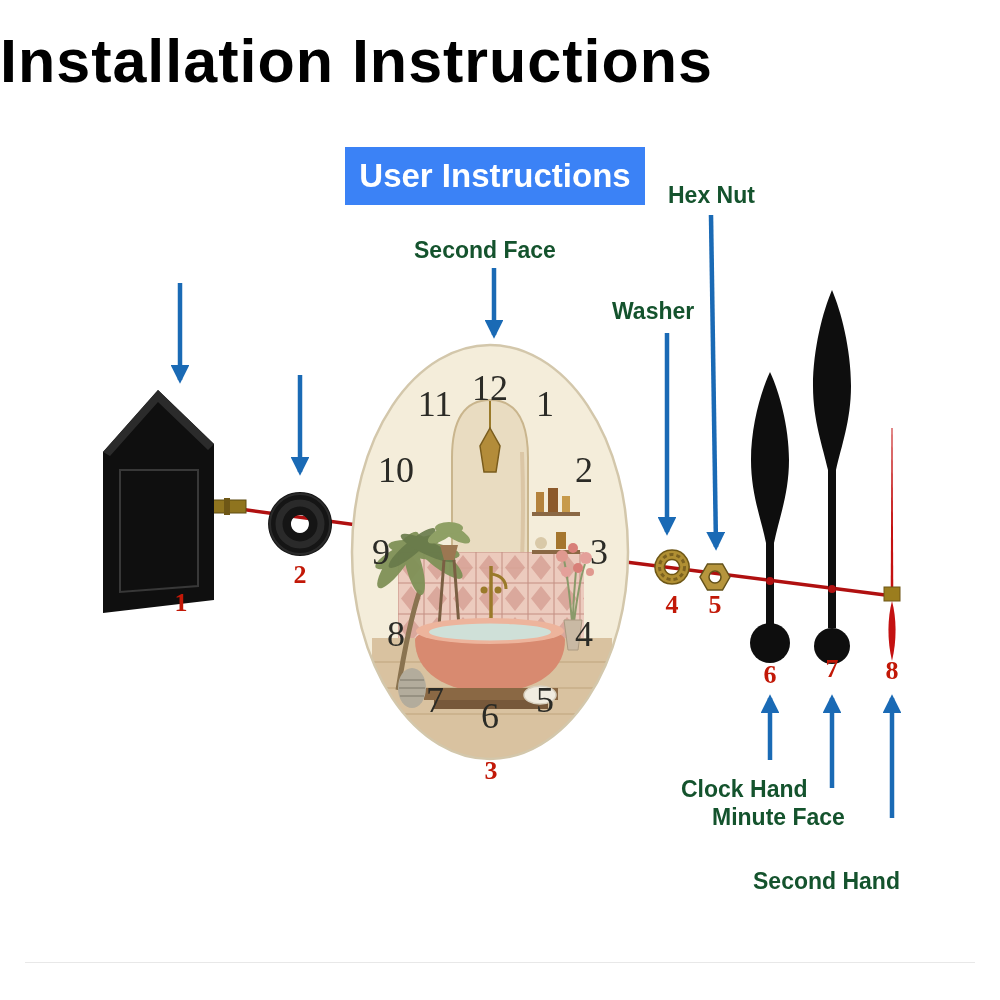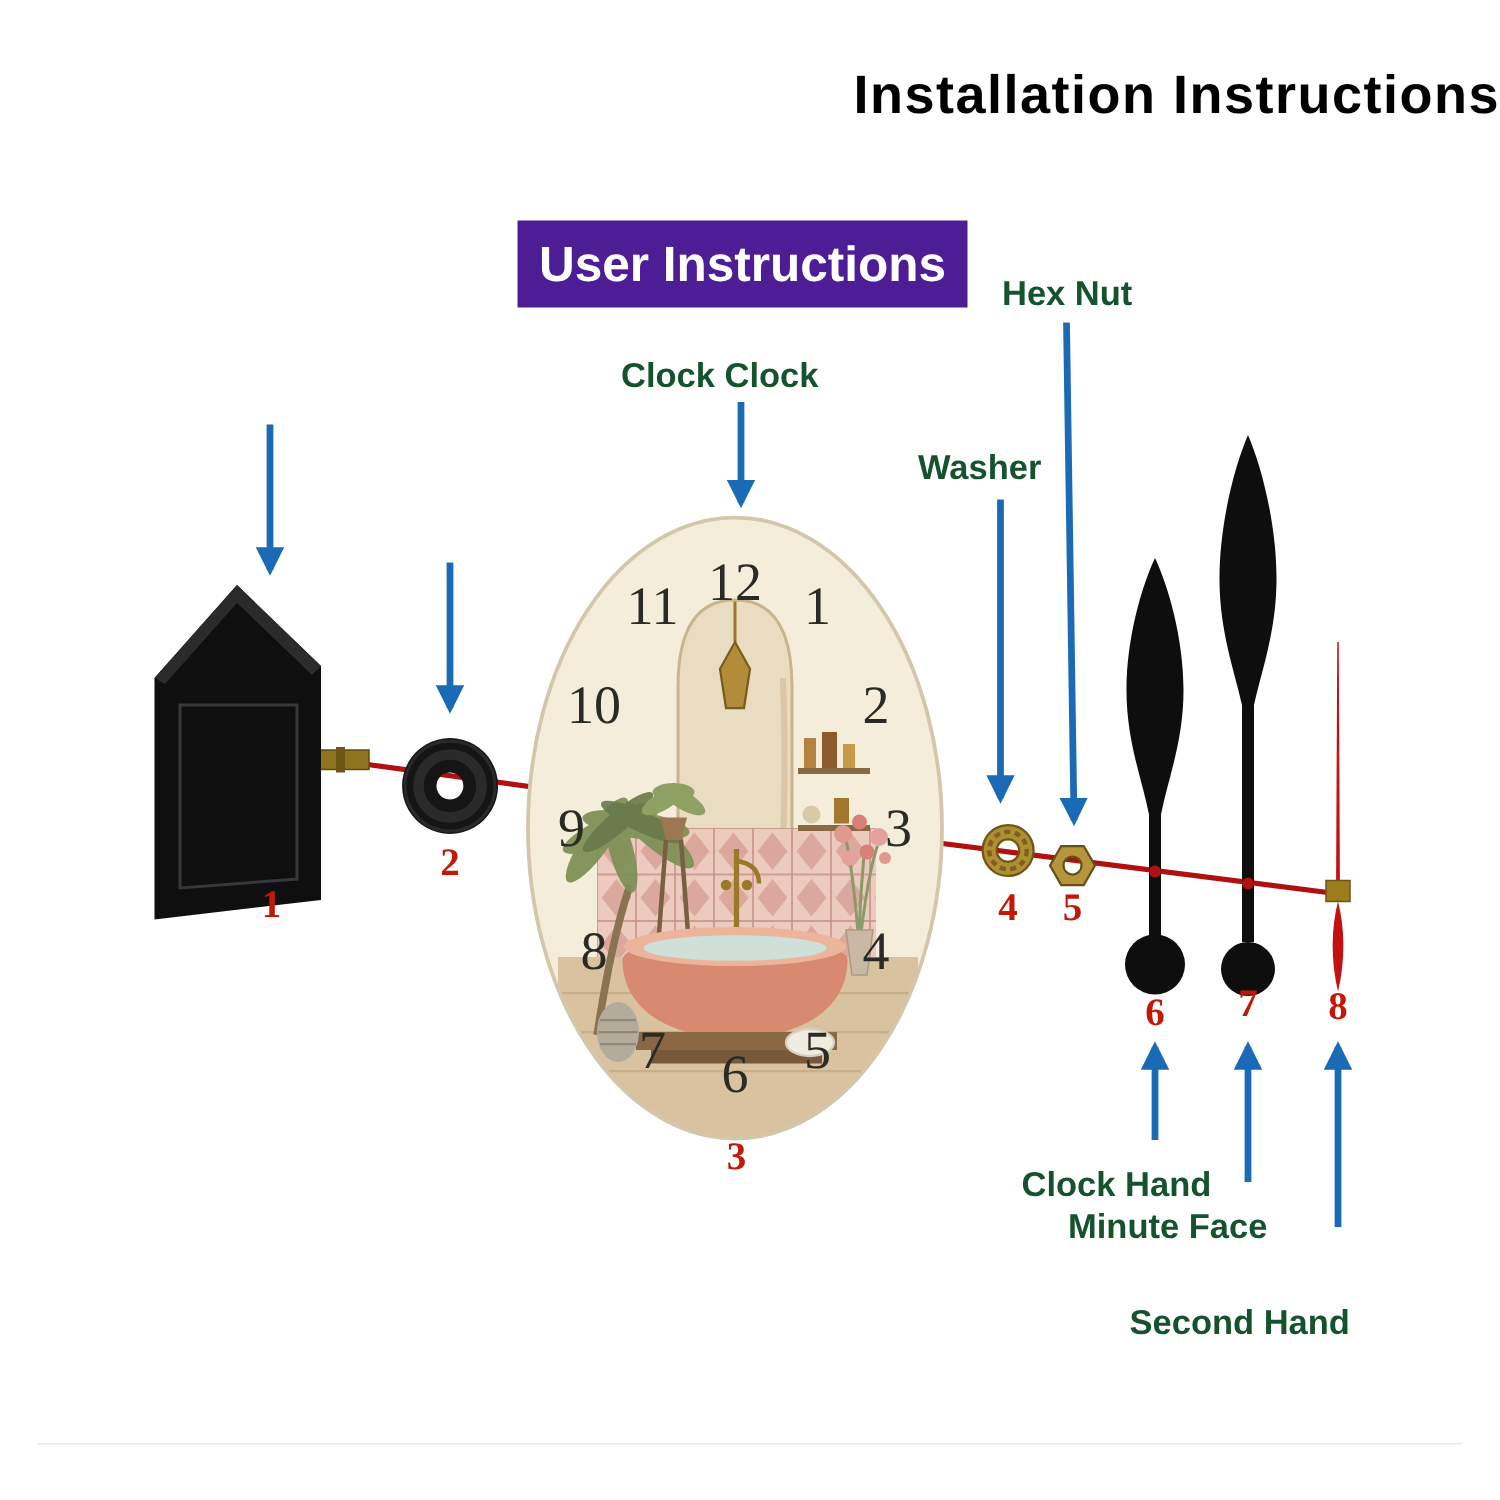--- a/index.html
+++ b/index.html
@@ -1,21 +1,21 @@
 <!DOCTYPE html>
 <html><head>
 <meta charset="utf-8">
 <style>
   html,body{margin:0;padding:0;background:#ffffff;}
   body{width:1000px;height:1000px;font-family:"Liberation Sans",sans-serif;}
   .stage{position:relative;width:1000px;height:1000px;background:#fff;overflow:hidden;}
-  .title{position:absolute;top:26px;left:0;right:0;text-align:right;
-         font-size:36px;font-weight:900;letter-spacing:1px;color:#000;margin-top:16px;}
+  .title{position:absolute;top:26px;left:0;right:0;text-align:left;
+         font-size:61px;font-weight:900;letter-spacing:1px;color:#000;}
   .banner{position:absolute;left:345px;top:147px;width:300px;height:58px;
-          background:#4c1d95;color:#fff;display:flex;align-items:center;justify-content:center;
+          background:#3b82f6;color:#fff;display:flex;align-items:center;justify-content:center;
           font-size:33px;font-weight:600;}
   .diagram-svg{position:absolute;left:0;top:0;width:1000px;height:1000px;}
   .lbl{position:absolute;font-size:23px;font-weight:700;color:#14532d;white-space:nowrap;}
   .pn{position:absolute;font-size:26px;font-weight:700;color:#c21807;width:26px;text-align:center;
       font-family:"Liberation Serif",serif;}
   .wm-line{position:absolute;left:25px;right:25px;top:962px;height:1px;background:#e2e2e2;opacity:.8;}
 </style>
 </head>
 <body>
 
@@ -179,21 +179,21 @@
       <line x1="300" y1="375" x2="300" y2="472" marker-end="url(#arrowhead)"></line>
       <line x1="494" y1="268" x2="494" y2="335" marker-end="url(#arrowhead)"></line>
       <line x1="667" y1="333" x2="667" y2="532" marker-end="url(#arrowhead)"></line>
       <line x1="711" y1="215" x2="716" y2="547" marker-end="url(#arrowhead)"></line>
       <line x1="770" y1="760" x2="770" y2="698" marker-end="url(#arrowhead)"></line>
       <line x1="832" y1="788" x2="832" y2="698" marker-end="url(#arrowhead)"></line>
       <line x1="892" y1="818" x2="892" y2="698" marker-end="url(#arrowhead)"></line>
     </g>
   </svg>
 
-  <div class="lbl" style="left:414px;top:237px">Clock Clock</div>
+  <div class="lbl" style="left:414px;top:237px">Second Face</div>
   <div class="lbl" style="left:612px;top:298px">Washer</div>
   <div class="lbl" style="left:668px;top:182px">Hex Nut</div>
   <div class="lbl" style="left:681px;top:776px">Clock Hand</div>
   <div class="lbl" style="left:712px;top:804px">Minute Face</div>
   <div class="lbl" style="left:753px;top:868px">Second Hand</div>
 
   <div class="pn" style="left:168px;top:588px">1</div>
   <div class="pn" style="left:287px;top:560px">2</div>
   <div class="pn" style="left:478px;top:756px">3</div>
   <div class="pn" style="left:659px;top:590px">4</div>

